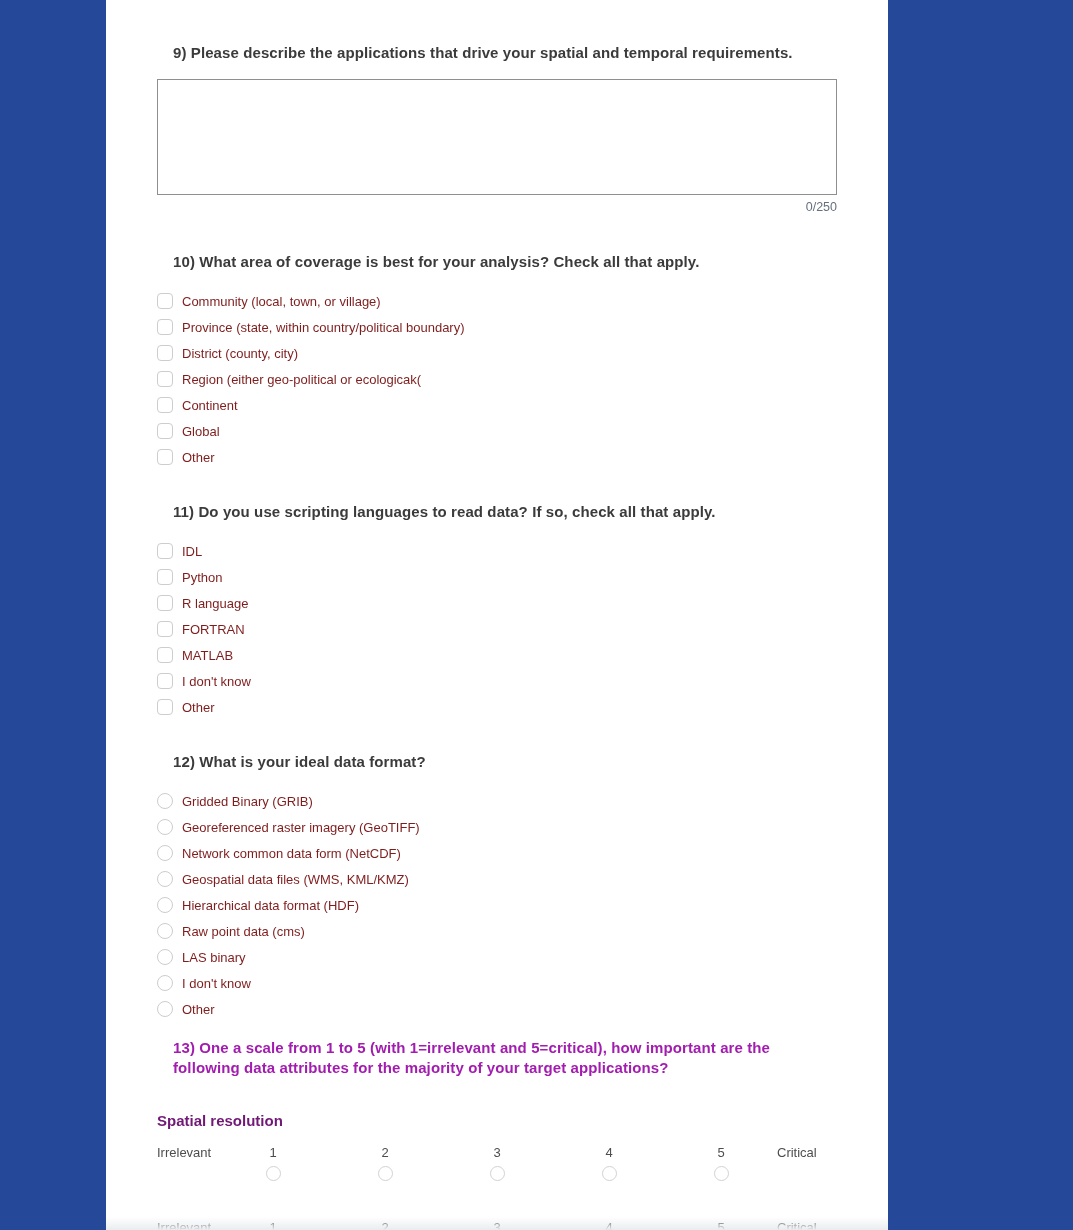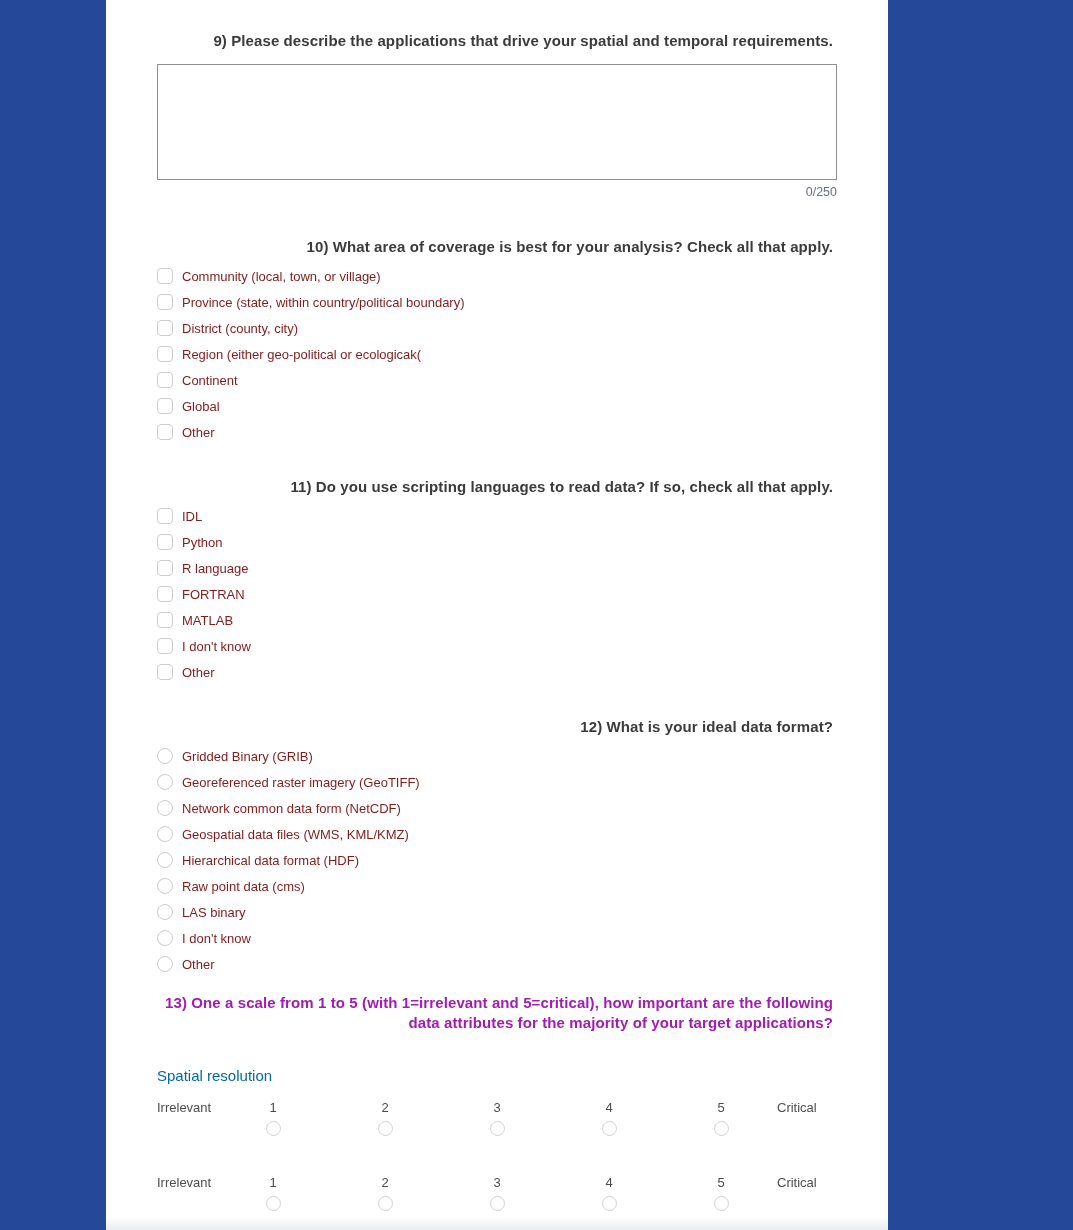--- a/index.html
+++ b/index.html
@@ -14,21 +14,21 @@
   .panel {
     position: absolute; left: 106px; top: 0;
     width: 782px; height: 1230px;
     background: #ffffff;
     overflow: hidden;
   }
   .content { padding: 27px 51px 0 51px; }
 
   h3.q {
     font-size: 15px; font-weight: bold; color: #3b3b3b;
-    line-height: 20px; margin: 4px; letter-spacing: 0.1px; text-align: right;
+    line-height: 20px; margin: 16px; letter-spacing: 0.1px;
   }
   h3.q.dark { color: #a21caf; }
 
   
   .ta {
     display: block; width: 100%; height: 116px;
     margin-top: 13px;
     border: 1px solid #8f8f8f; border-radius: 0;
     background: #fff; resize: none; outline: none;
     font-family: "Liberation Sans", sans-serif; font-size: 13px; color: #444;
@@ -54,21 +54,21 @@
     border: 1.5px solid #cdcdcd; background: #fff;
     margin-right: 9px;
   }
   .cb { border-radius: 4px; }
   .rb { border-radius: 50%; }
   .opt-label { font-size: 13px; color: #7f1d1d; }
 
   
   .matrix-1 { margin-top: 35px; }
   .matrix-2 { margin-top: 39px; }
-  .matrix-title { font-size: 15px; font-weight: normal; color: #0369a1; margin: 0; line-height: 16px; }
+  .matrix-title { font-size: 15px; font-weight: bold; color: #701a75; margin: 0; line-height: 16px; }
   .scale { display: flex; margin-top: 16px; }
   .sc-side {
     width: 60px; font-size: 13px; color: #4d4d4d; line-height: 16px;
   }
   .sc-side.right { text-align: left; }
   .sc-col {
     width: 112px; display: flex; flex-direction: column; align-items: center;
   }
   .sc-num { font-size: 13px; color: #4d4d4d; line-height: 16px; }
   .sc-rb {

